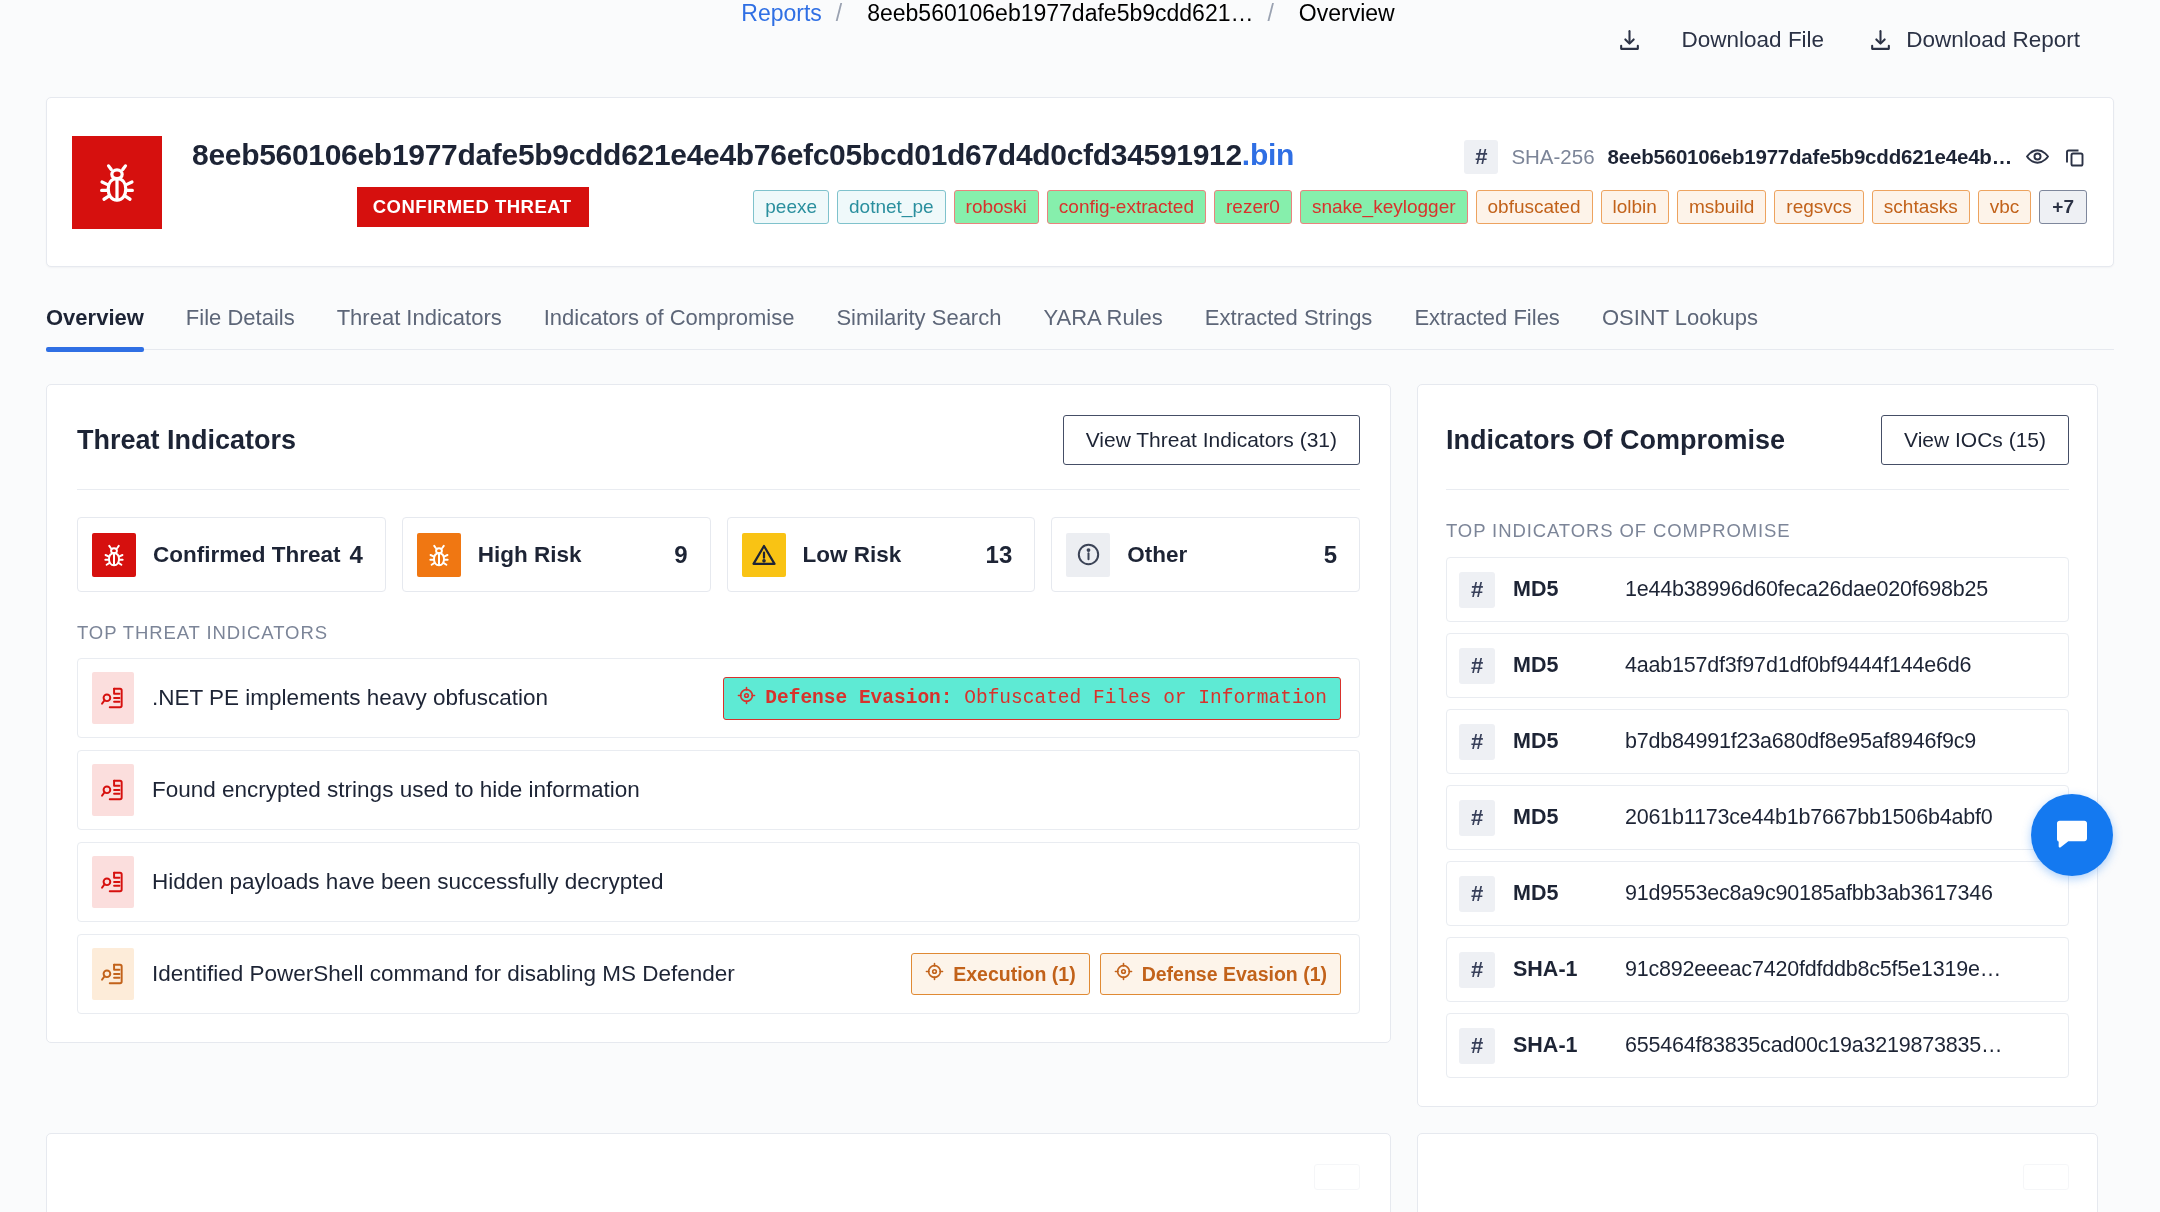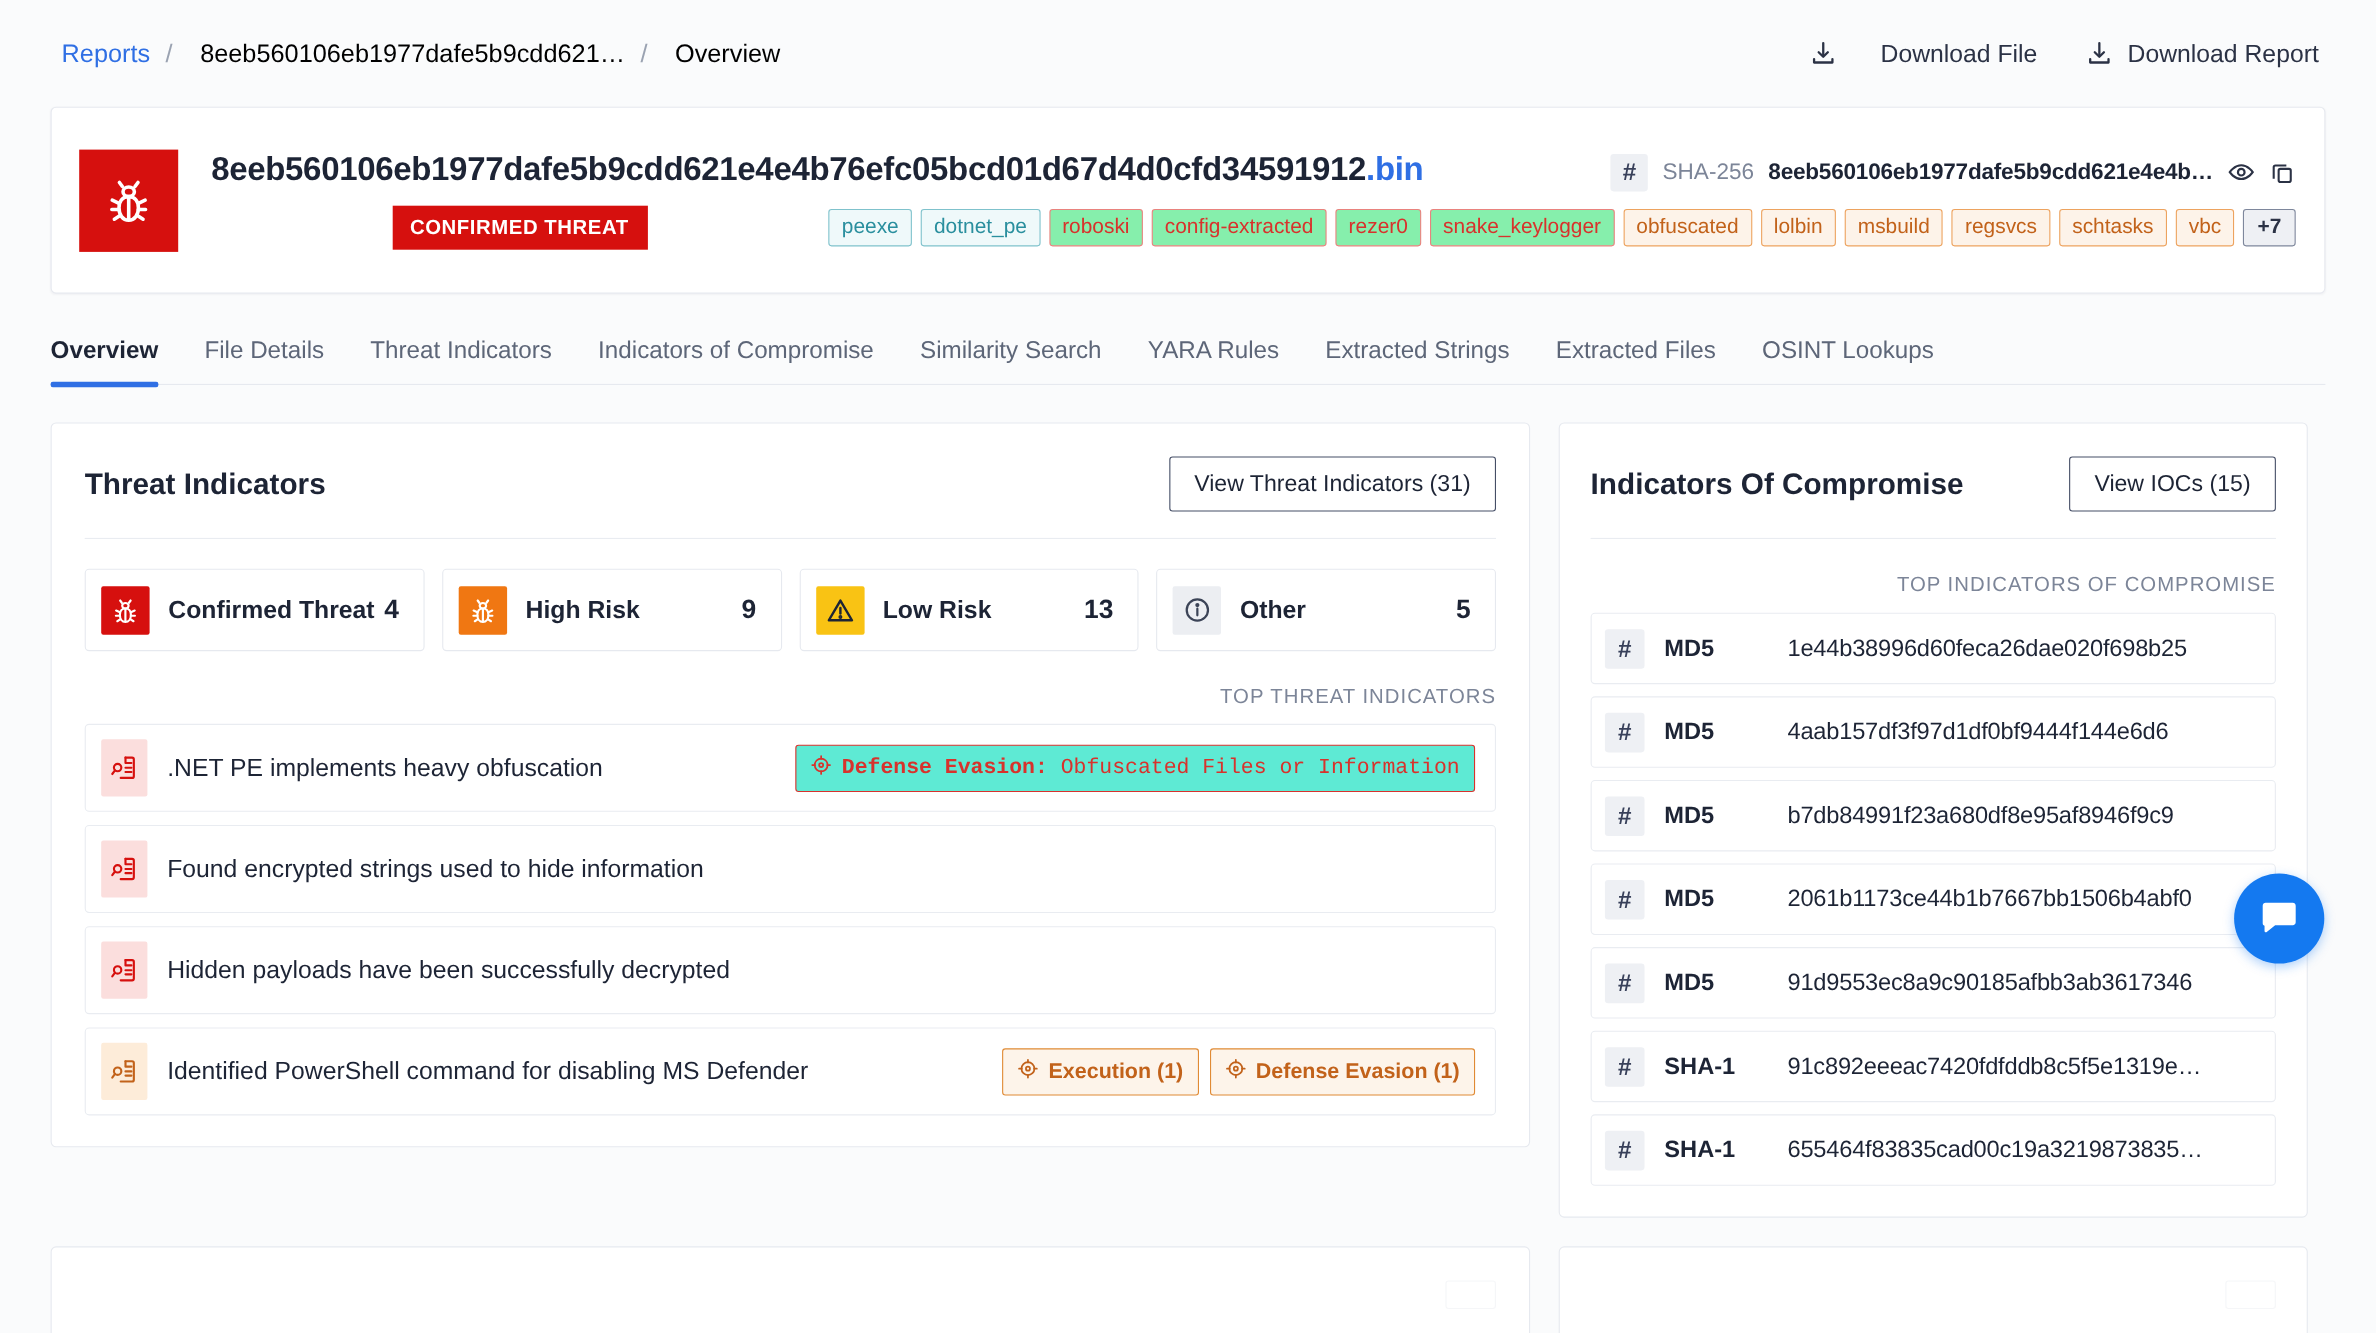--- a/index.html
+++ b/index.html
@@ -8,22 +8,23 @@
     background: #fafbfc;
     font-family: "Liberation Sans", sans-serif;
     color: #2b3245;
     overflow: hidden;
   }
 
   
   .topbar {
     height: 97px;
     display: flex; align-items: center;
-    padding: 0 52px 0 56px;
+    padding: 0 80px 0 56px;
     background: #fafbfc;
+    flex-direction: column;
   }
   .crumbs { display: flex; align-items: center; font-size: 23px; }
   .crumb-link { color: #2f6fe4; }
   .crumb-sep { color: #9aa2b1; margin: 0 14px; font-weight: 300; }
   .crumb-static { color: #000000; margin-left: 11px; }
   .topbar-actions { margin-left: auto; display: flex; align-items: center; gap: 44px; }
   .dl { display: flex; align-items: center; gap: 13px; font-size: 22.5px; color: #2b3245; }
   .dl svg { display: block; }
 
   
@@ -125,21 +126,21 @@
   }
   .stat-ico.red    { background: #d6100e; }
   .stat-ico.orange { background: #f07712; }
   .stat-ico.yellow { background: #f9c314; }
   .stat-ico.grey   { background: #eceef2; }
   .stat-label { font-size: 22.5px; font-weight: 700; color: #1d2435; margin-left: 17px; }
   .stat-count { margin-left: auto; font-size: 24px; font-weight: 700; color: #1d2435; }
 
   .section-label {
     font-size: 18.5px; letter-spacing: .9px; color: #7c8598;
-    margin-top: 30px; text-transform: uppercase; text-align: right;
+    margin-top: 30px; text-transform: uppercase;
   }
 
   
   .ind-list { margin-top: 14px; display: flex; flex-direction: column; gap: 12px; }
   .ind-row {
     border: 1px solid #e9ecf1; border-radius: 4px; height: 80px;
     display: flex; align-items: center; padding-right: 18px;
   }
   .ind-ico {
     width: 42px; height: 52px; margin-left: 14px; flex: 0 0 auto;

